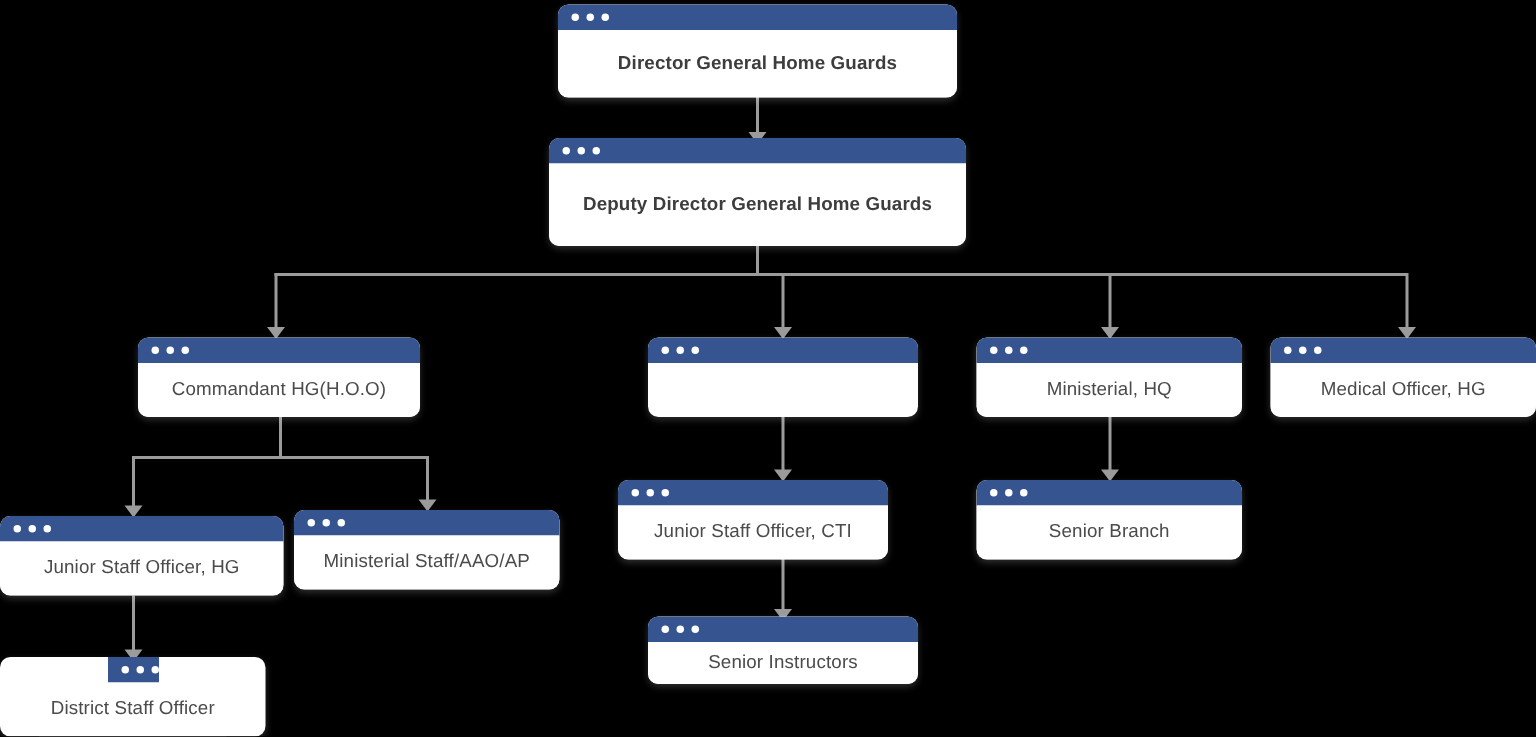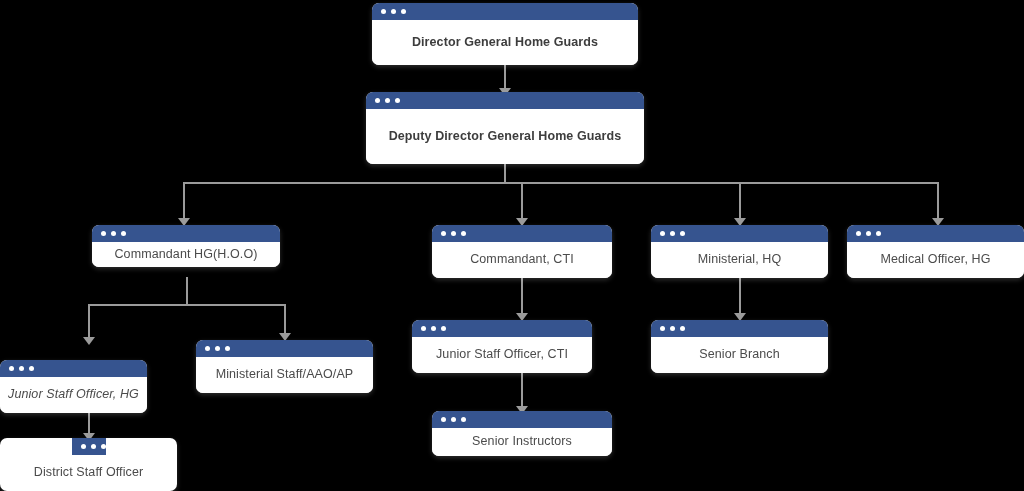--- a/index.html
+++ b/index.html
@@ -145,40 +145,37 @@
     <div class="node-bar">
       <span class="dot"></span>
       <span class="dot"></span>
       <span class="dot"></span>
     </div>
     <div class="node-body">
       <span class="node-label">Deputy Director General Home Guards</span>
     </div>
   </div>
 
-  <div class="node" style="left:92px; top:225px; width:188px; height:42px;">
+  <div class="node" style="left:92px; top:225px; width:188px; height:53px;">
     <div class="node-bar">
       <span class="dot"></span>
       <span class="dot"></span>
       <span class="dot"></span>
     </div>
     <div class="node-body">
       <span class="node-label">Commandant HG(H.O.O)</span>
     </div>
   </div>
 
   <div class="node" style="left:432px; top:225px; width:180px; height:53px;">
     <div class="node-bar">
       <span class="dot"></span>
       <span class="dot"></span>
       <span class="dot"></span>
     </div>
-    <div class="node-body">
-      <span class="node-label">Commandant, CTI</span>
-    </div>
   </div>
 
   <div class="node" style="left:651px; top:225px; width:177px; height:53px;">
     <div class="node-bar">
       <span class="dot"></span>
       <span class="dot"></span>
       <span class="dot"></span>
     </div>
     <div class="node-body">
       <span class="node-label">Ministerial, HQ</span>
@@ -189,21 +186,21 @@
     <div class="node-bar">
       <span class="dot"></span>
       <span class="dot"></span>
       <span class="dot"></span>
     </div>
     <div class="node-body">
       <span class="node-label">Medical Officer, HG</span>
     </div>
   </div>
 
-  <div class="node" style="left:0px; top:360px; width:147px; height:53px;font-style:italic;">
+  <div class="node" style="left:0px; top:344px; width:189px; height:53px;">
     <div class="node-bar">
       <span class="dot"></span>
       <span class="dot"></span>
       <span class="dot"></span>
     </div>
     <div class="node-body">
       <span class="node-label">Junior Staff Officer, HG</span>
     </div>
   </div>
 

